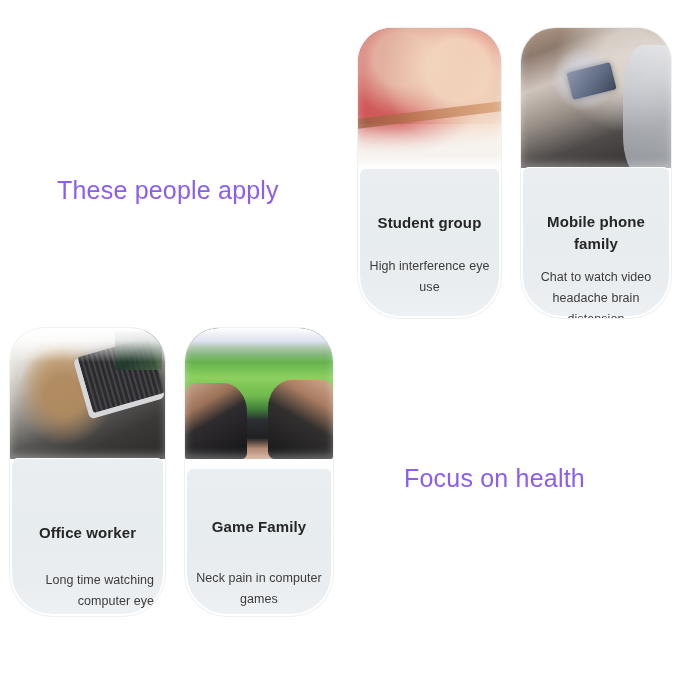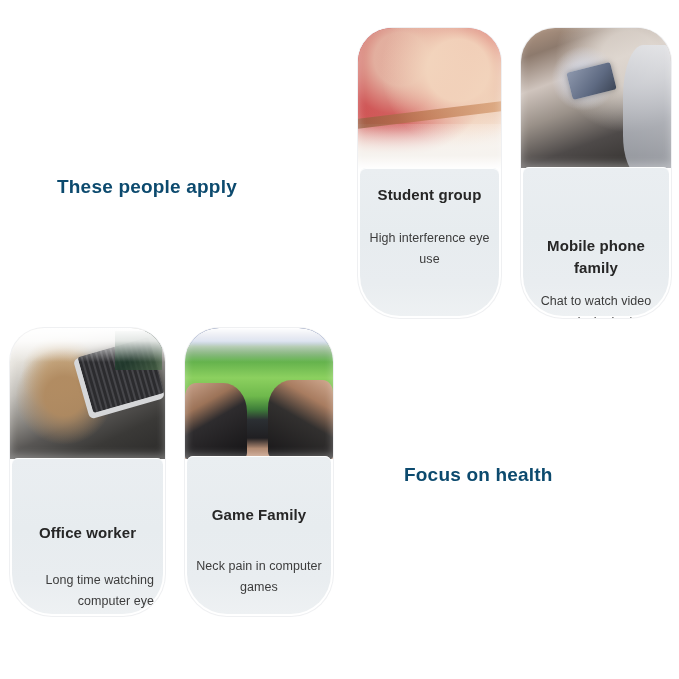--- a/index.html
+++ b/index.html
@@ -18,23 +18,23 @@
   #page-root {
     position: absolute;
     inset: 0;
     width: 679px;
     height: 679px;
   }
 
   
   .caption {
     position: absolute;
-    color: #0c4a6e;
-    font-size: 19px;
-    font-weight: 700;
+    color: #8b5cf6;
+    font-size: 25px;
+    font-weight: 400;
     letter-spacing: 0.2px;
     white-space: nowrap;
   }
   .caption.left  { left: 57px;  top: 176px; }
   .caption.right { left: 404px; top: 464px; }
 
   
   .card {
     position: absolute;
     border-radius: 34px 34px 42px 42px;
@@ -84,47 +84,47 @@
     line-height: 21px;
     letter-spacing: 0.05px;
   }
 
   
   #card-student {
     left: 358px; top: 28px; width: 143px; height: 290px;
   }
   #card-student .card-photo { height: 141px; }
   #card-student .card-body  { top: 140px; }
-  #card-student .card-title { margin-top: 16px; }
+  #card-student .card-title { margin-top: 44px; }
   #card-student .card-desc  { margin-top: 22px; padding: 0 8px; }
 
   
   #card-mobile {
     left: 521px; top: 28px; width: 150px; height: 290px;
   }
   #card-mobile .card-photo { height: 140px; }
   #card-mobile .card-body  { top: 139px; }
-  #card-mobile .card-title { margin-top: 68px; }
+  #card-mobile .card-title { margin-top: 44px; }
   #card-mobile .card-desc  { margin-top: 12px; padding: 0 6px; }
 
   
   #card-office {
     left: 10px; top: 328px; width: 155px; height: 288px;
   }
   #card-office .card-photo { height: 131px; }
   #card-office .card-body  { top: 130px; }
   #card-office .card-title { margin-top: 64px; }
   #card-office .card-desc  { margin-top: 26px; padding: 0 9px; text-align: right; }
 
   
   #card-game {
     left: 185px; top: 328px; width: 148px; height: 288px;
   }
   #card-game .card-photo { height: 131px; }
-  #card-game .card-body  { top: 128px; text-align: center; }
+  #card-game .card-body  { top: 140px; text-align: center; }
   #card-game .card-title { margin-top: 48px; }
   #card-game .card-desc  { margin-top: 30px; padding: 0 9px; }
 
   
   
   .photo-students {
     background:
       radial-gradient(circle at 70% 30%, rgba(243,214,190,0.95) 0 22%, rgba(0,0,0,0) 55%),
       radial-gradient(circle at 30% 22%, rgba(231,196,176,0.85) 0 18%, rgba(0,0,0,0) 48%),
       radial-gradient(ellipse at 25% 38%, #c8333a 0 26%, rgba(200,51,58,0) 62%),

